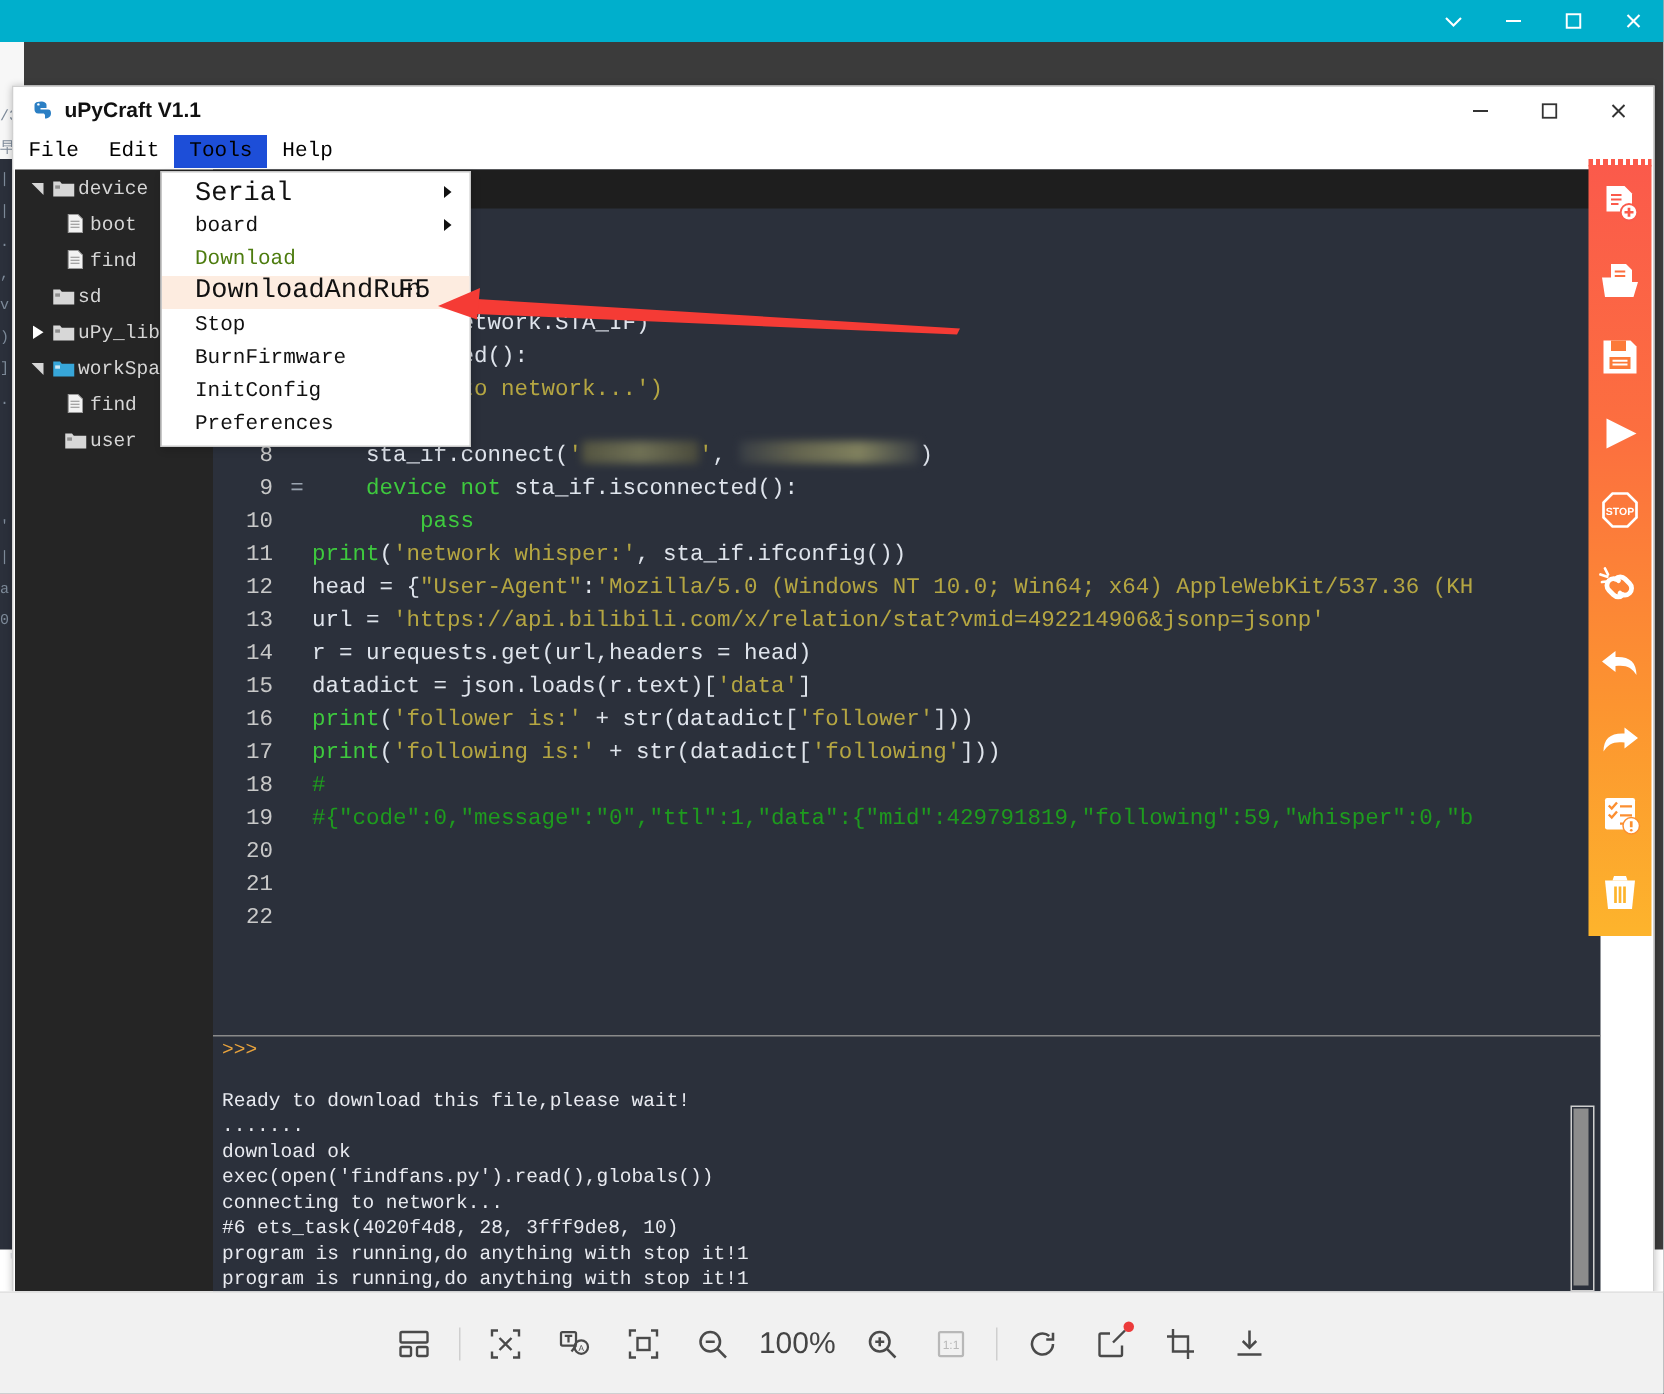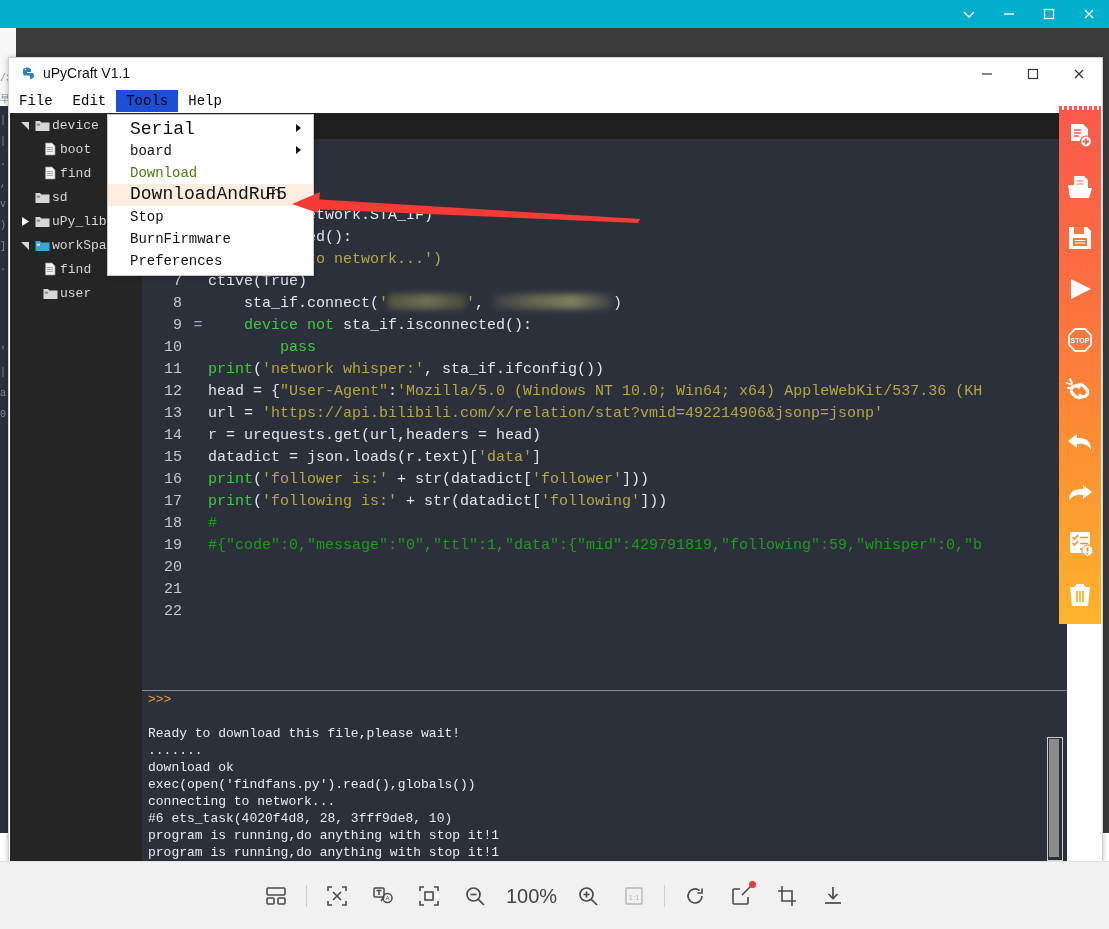--- a/index.html
+++ b/index.html
@@ -53,21 +53,21 @@
   }
 
   
   #app{
     position:absolute;left:8px;top:29px;width:1093px;height:805px;
     background:#ffffff;
     border:1px solid #d0d0d0;
     box-shadow:0 0 5px rgba(0,0,0,.25);
   }
   #app-titlebar{
-    position:absolute;left:0;top:0;width:1093px;height:31px;background:#ffffff;
+    position:absolute;left:0;top:0;width:1093px;height:31px;background:#ffffff;font-weight:bold;
   }
   #app-icon{
     position:absolute;left:11px;top:8px;width:16px;height:16px;
   }
   #app-title{
     position:absolute;left:34px;top:7px;font-size:14px;color:#111;
   }
   #app-winbtns{position:absolute;right:0;top:0;height:31px;display:flex;}
   .awbtn{width:46px;height:31px;display:flex;align-items:center;justify-content:center;color:#111;}
 
@@ -480,20 +480,23 @@
           <span>DownloadAndRun</span>
           <span style="position: absolute; right: 26px; color: rgb(17, 17, 17);">F5</span>
         </div>
         <div style="position: relative; height: 22px; display: flex; align-items: center; font-size: 14px; color: rgb(17, 17, 17); padding: 0px 10px 0px 22px;">
           <span>Stop</span>
         </div>
         <div style="position: relative; height: 22px; display: flex; align-items: center; font-size: 14px; color: rgb(17, 17, 17); padding: 0px 10px 0px 22px;">
           <span>BurnFirmware</span>
         </div>
         <div style="position: relative; height: 22px; display: flex; align-items: center; font-size: 14px; color: rgb(17, 17, 17); padding: 0px 10px 0px 22px;">
+          <span>InitConfig</span>
+        </div>
+        <div style="position: relative; height: 22px; display: flex; align-items: center; font-size: 14px; color: rgb(17, 17, 17); padding: 0px 10px 0px 22px;">
           <span>Preferences</span>
         </div>
       </div>
 
     <svg id="red-arrow" viewBox="0 0 350 45">
       <path d="M22 16 L350 36 L348 40 L20 26 Z" fill="#f53b35"></path>
       <path d="M2 21 L30 9 L28 30 Z" fill="#f53b35"></path>
     </svg>
 
   </div>

